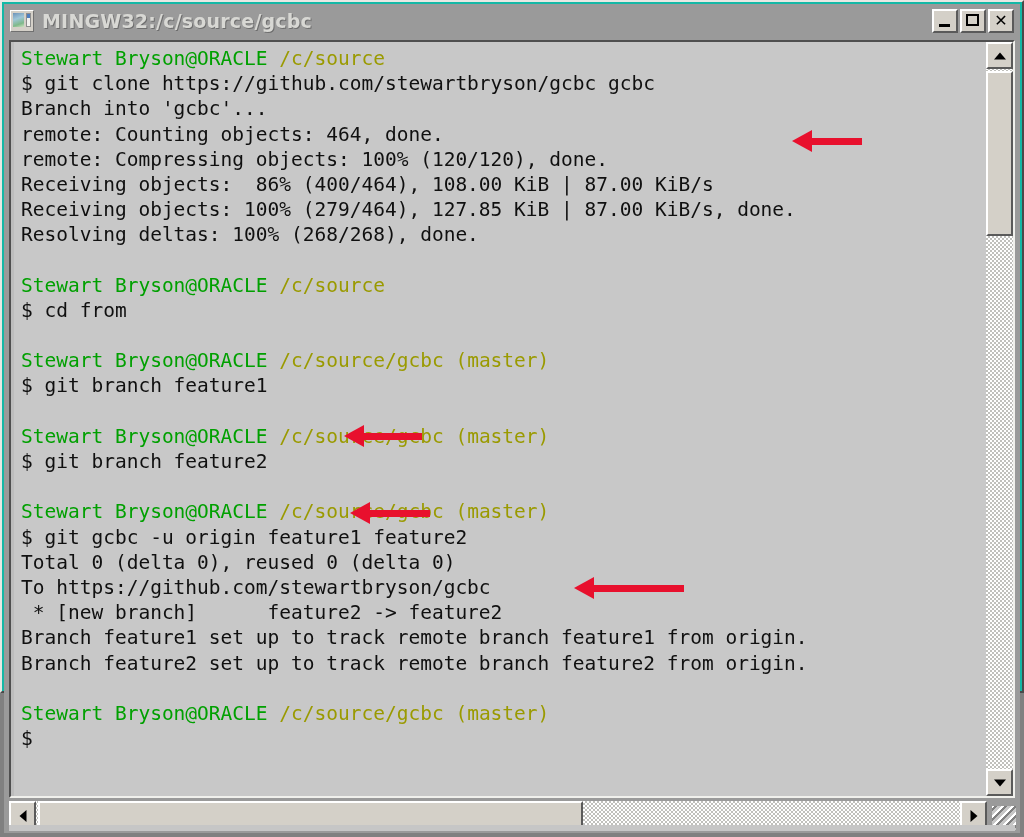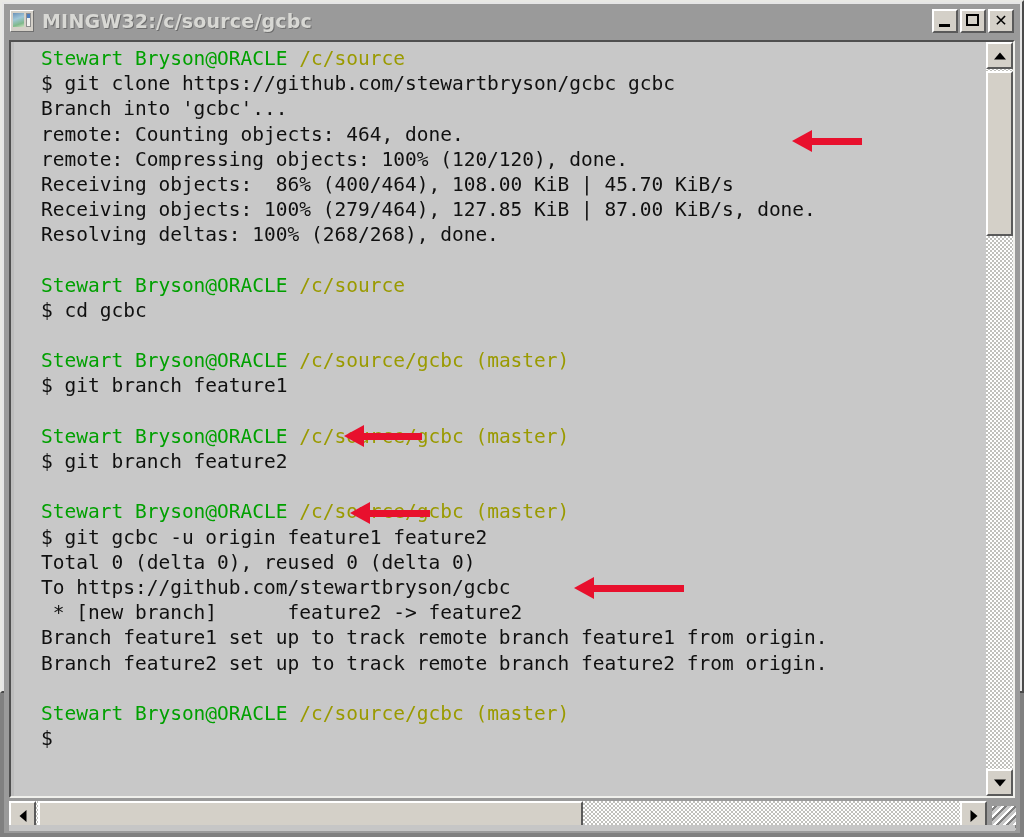--- a/index.html
+++ b/index.html
@@ -14,21 +14,21 @@
     font-family: "DejaVu Sans Mono", monospace;
   }
 
   
   .window {
     position: absolute;
     left: 0; top: 0;
     width: 1024px;
     height: 693px;
     box-sizing: border-box;
-    background: #e5e5e5;
+    background: #14b8a6;
     border-top: 2px solid #e8e8e4;
     border-left: 2px solid #e8e8e4;
     border-right: 2px solid #4a4a4a;
     border-bottom: 2px solid #4a4a4a;
   }
   .window-inner {
     position: absolute;
     left: 2px; top: 2px;
     width: 1016px;
     height: 829px;
@@ -152,21 +152,20 @@
     left: 0; top: 0;
     width: 975px;
     height: 754px;
     background: #c8c8c8;
     overflow: hidden;
     box-sizing: border-box;
     border-left: 3px solid #bdbdbd;
   }
   .term-inner {
     padding: 4px 0 0 7px;
-    margin-left: 20px;
   }
   .line {
     font-family: "DejaVu Sans Mono", monospace;
     font-size: 19.5px;
     line-height: 25.2px;
     color: #101010;
     white-space: pre;
     letter-spacing: 0px;
     height: 25.2px;
   }
@@ -306,26 +305,26 @@
 
     <div class="client">
 
       <div class="term">
         <div class="term-inner" id="term-lines">
             <div class="line"><span class="seg-user">Stewart Bryson@ORACLE</span><span class="seg-plain"> </span><span class="seg-path">/c/source</span></div>
             <div class="line"><span class="seg-plain">$ git clone https://github.com/stewartbryson/gcbc gcbc</span></div>
             <div class="line"><span class="seg-plain">Branch into 'gcbc'...</span></div>
             <div class="line"><span class="seg-plain">remote: Counting objects: 464, done.</span></div>
             <div class="line"><span class="seg-plain">remote: Compressing objects: 100% (120/120), done.</span></div>
-            <div class="line"><span class="seg-plain">Receiving objects:  86% (400/464), 108.00 KiB | 45.70 KiB/s</span></div>
+            <div class="line"><span class="seg-plain">Receiving objects:  86% (400/464), 108.00 KiB | 87.00 KiB/s</span></div>
             <div class="line"><span class="seg-plain">Receiving objects: 100% (279/464), 127.85 KiB | 87.00 KiB/s, done.</span></div>
             <div class="line"><span class="seg-plain">Resolving deltas: 100% (268/268), done.</span></div>
             <div class="line blank"><span class="seg-plain"> </span></div>
             <div class="line"><span class="seg-user">Stewart Bryson@ORACLE</span><span class="seg-plain"> </span><span class="seg-path">/c/source</span></div>
-            <div class="line"><span class="seg-plain">$ cd gcbc</span></div>
+            <div class="line"><span class="seg-plain">$ cd from</span></div>
             <div class="line blank"><span class="seg-plain"> </span></div>
             <div class="line"><span class="seg-user">Stewart Bryson@ORACLE</span><span class="seg-plain"> </span><span class="seg-path">/c/source/gcbc (master)</span></div>
             <div class="line"><span class="seg-plain">$ git branch feature1</span></div>
             <div class="line blank"><span class="seg-plain"> </span></div>
             <div class="line"><span class="seg-user">Stewart Bryson@ORACLE</span><span class="seg-plain"> </span><span class="seg-path">/c/source/gcbc (master)</span></div>
             <div class="line"><span class="seg-plain">$ git branch feature2</span></div>
             <div class="line blank"><span class="seg-plain"> </span></div>
             <div class="line"><span class="seg-user">Stewart Bryson@ORACLE</span><span class="seg-plain"> </span><span class="seg-path">/c/source/gcbc (master)</span></div>
             <div class="line"><span class="seg-plain">$ git gcbc -u origin feature1 feature2</span></div>
             <div class="line"><span class="seg-plain">Total 0 (delta 0), reused 0 (delta 0)</span></div>

